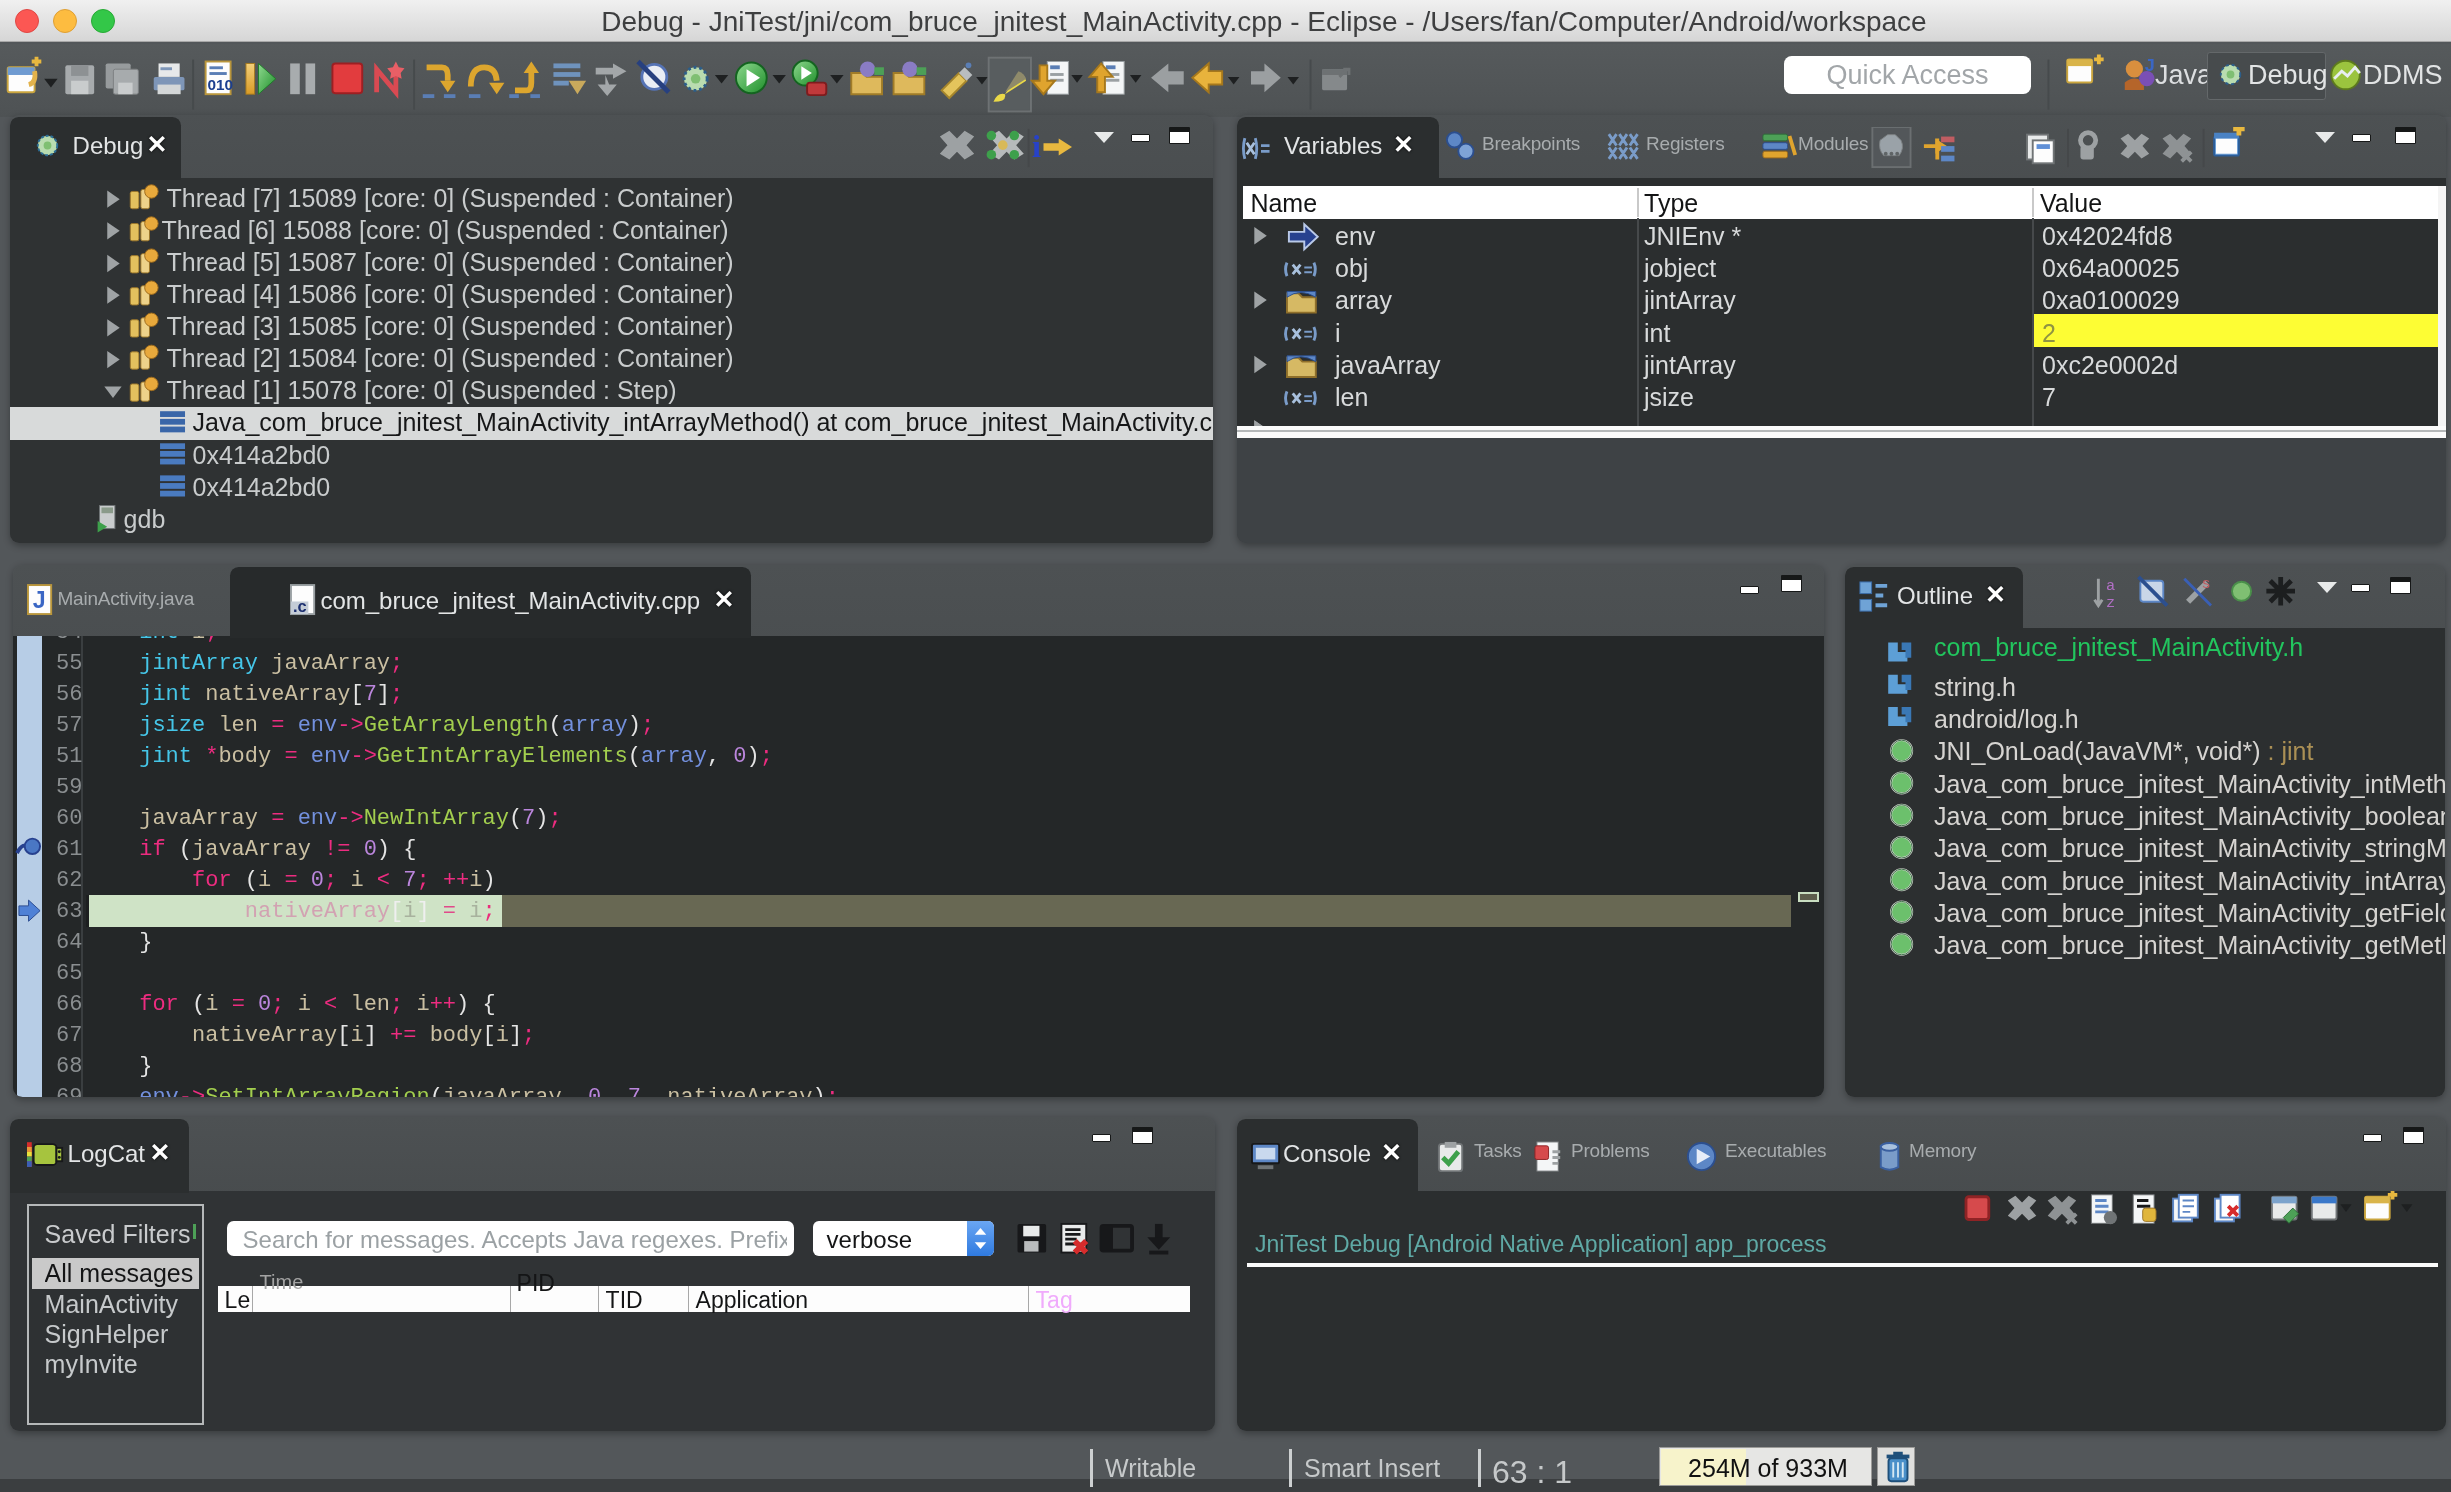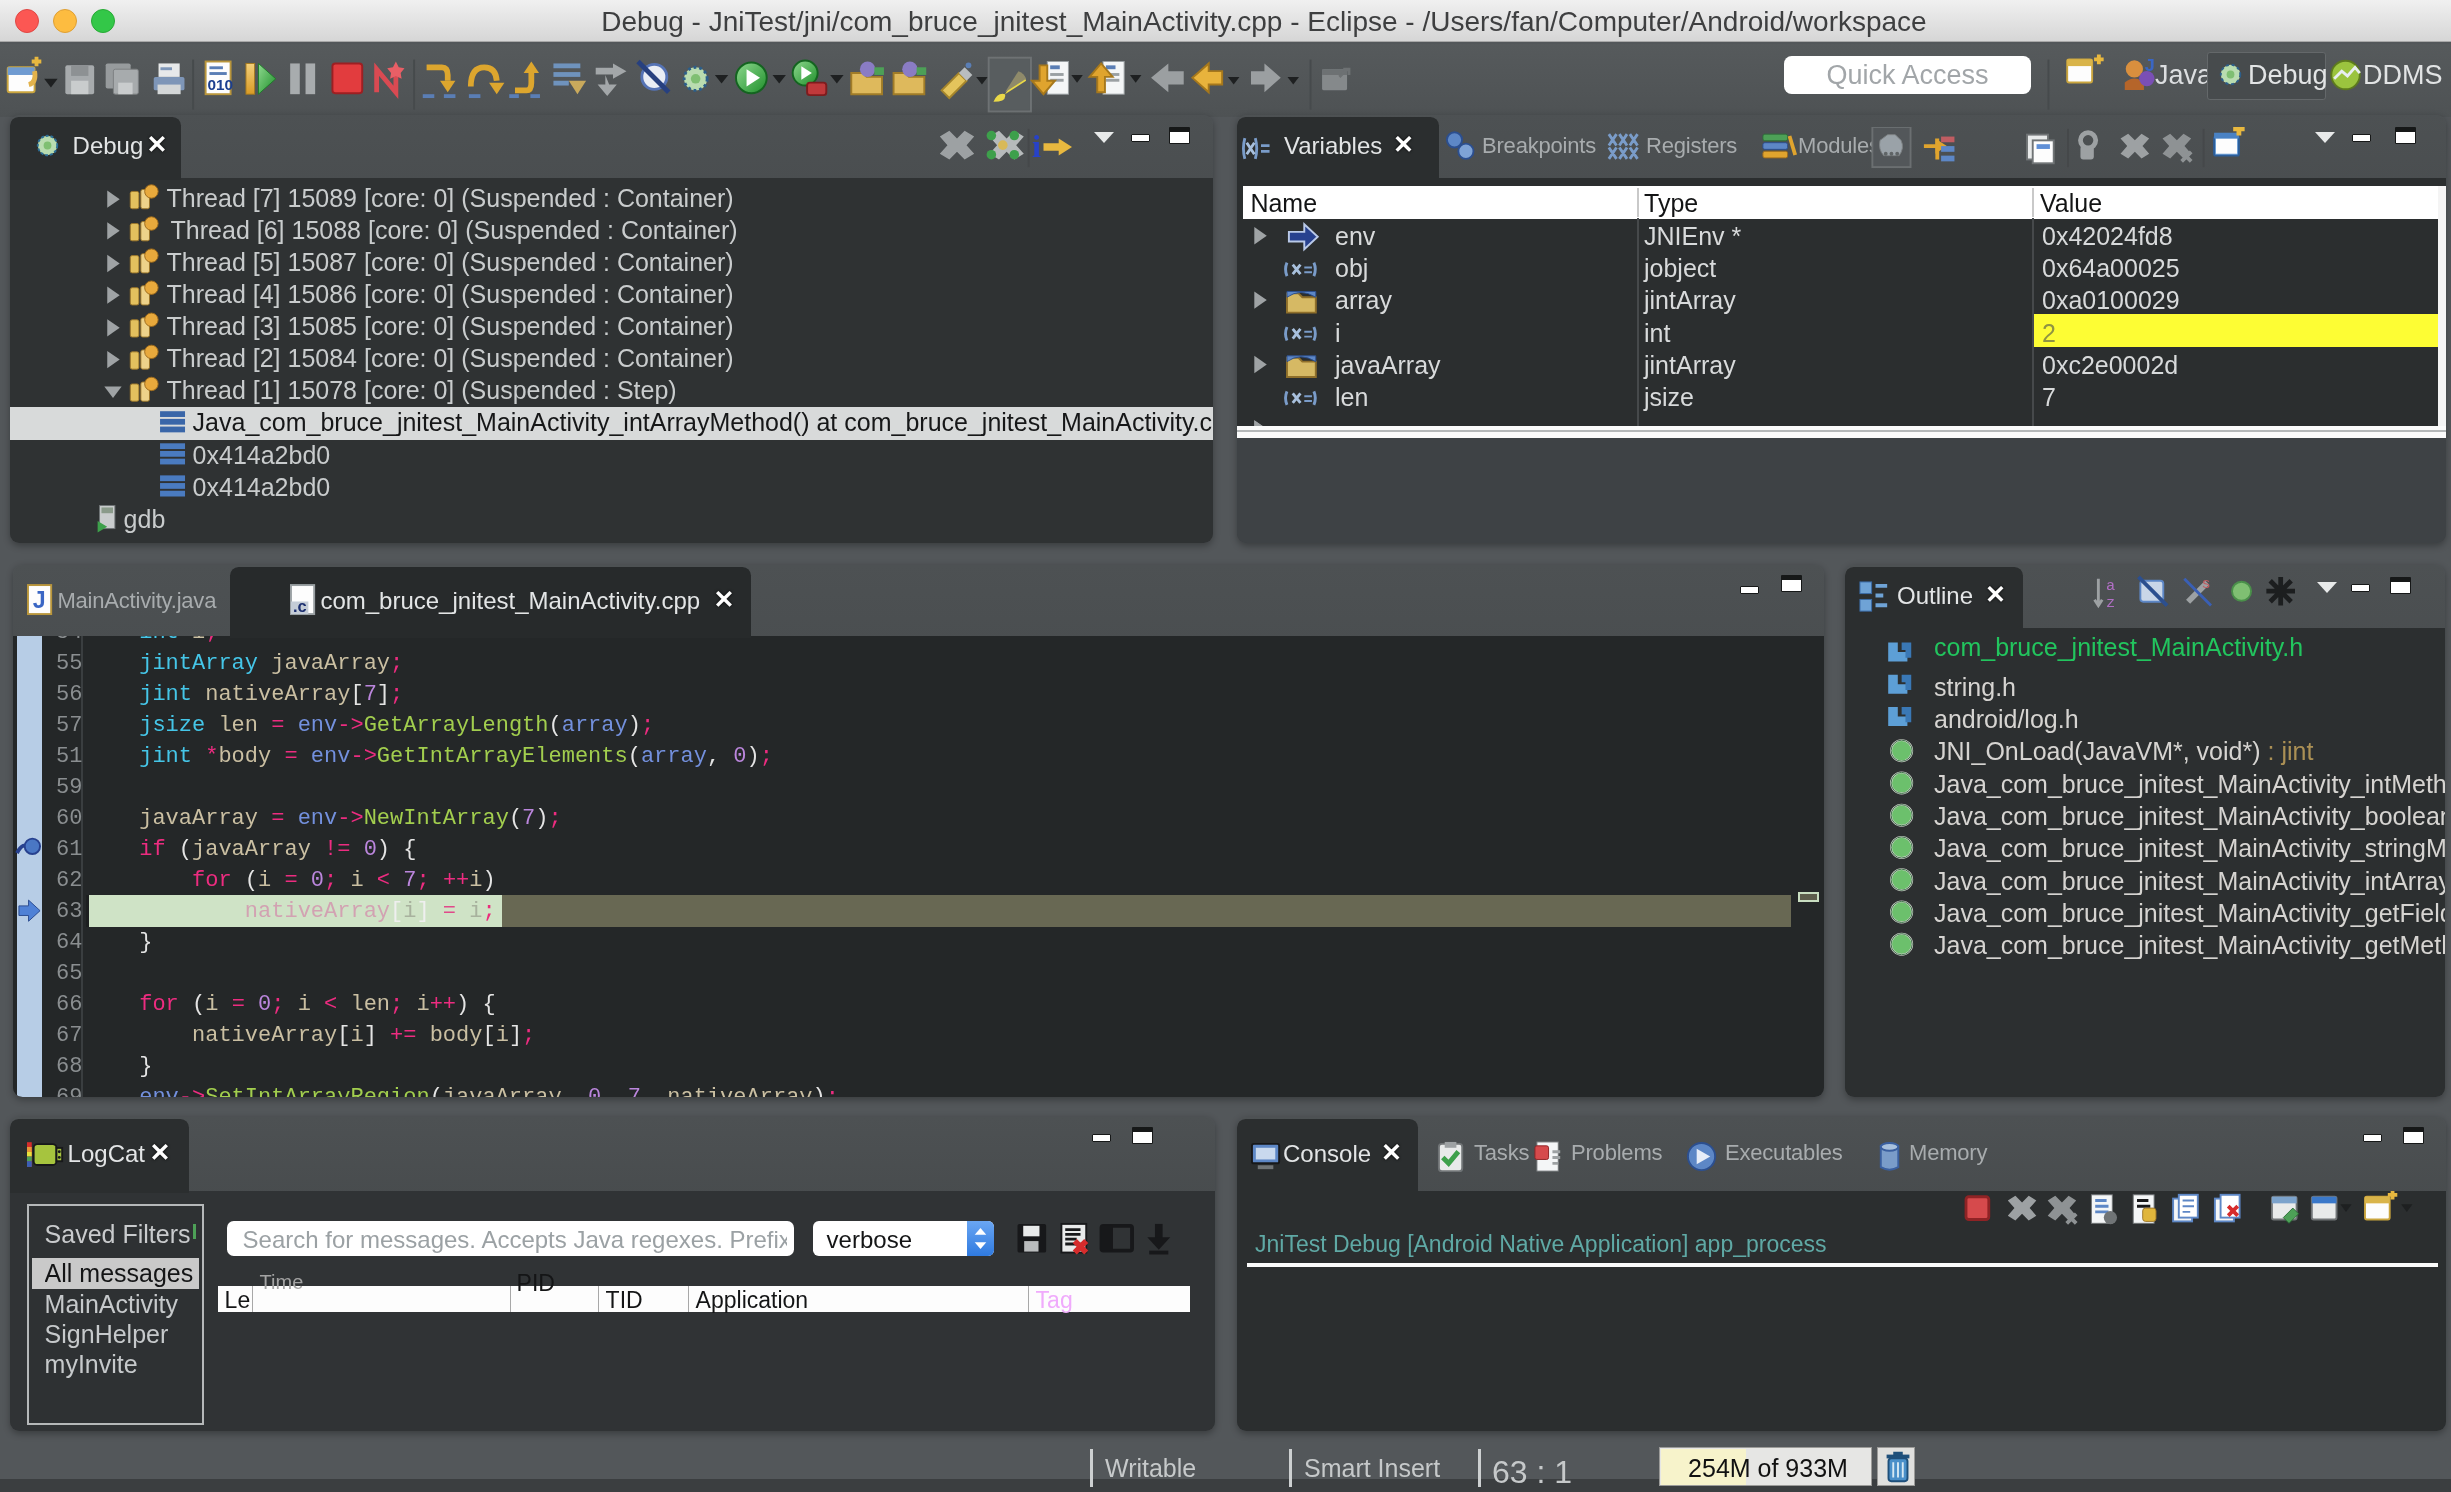--- a/index.html
+++ b/index.html
@@ -1,21 +1,21 @@
 <!DOCTYPE html>
 <html><head><meta charset="utf-8"><style>
 *{margin:0;padding:0;box-sizing:border-box}
 html,body{width:2452px;height:1493px;background:#53575a;font-family:"Liberation Sans",sans-serif;overflow:hidden;position:relative}
 .abs{position:absolute}
 .panel{position:absolute;border-radius:9.6px;background:linear-gradient(#4d5153,#3a3d3f);box-shadow:0 2.9px 7.7px rgba(0,0,0,.3);overflow:hidden}
 .content{position:absolute;left:0;right:0;bottom:0;background:#2c2f30;overflow:hidden}
 .tab{position:absolute;top:1.9px;background:#2b2e2f;border-radius:8.6px 8.6px 0 0}
 .tablbl{position:absolute;font-size:24px;color:#e3e5e6;white-space:nowrap}
 .tabx{position:absolute;color:#fff;font-weight:bold;font-size:25px;text-shadow:0 0 2.9px #000}
-.itablbl{position:absolute;font-size:22px;color:#a8acae;white-space:nowrap;letter-spacing:-0.2px}
+.itablbl{position:absolute;font-size:19px;color:#a8acae;white-space:nowrap;letter-spacing:-0.2px}
 .minico{position:absolute;width:19px;height:7.7px;background:#fff;border:1.9px solid #161818;border-radius:1px;margin-top:3.8px}
 .maxico{position:absolute;width:21px;height:17.3px;background:#fff;border:1.9px solid #161818;border-top:5.8px solid #161818;border-radius:1px}
 .chev{position:absolute;width:0;height:0;border-left:10.6px solid transparent;border-right:10.6px solid transparent;border-top:11.5px solid #e8eaea}
 .treetxt{position:absolute;font-size:25px;color:#c9cccd;white-space:nowrap}
 .mono{font-family:"Liberation Mono",monospace}
 </style></head>
 <body>
 
 <div class="abs" style="left:0;top:0;width:2452px;height:42px;background:linear-gradient(#f0f0f0,#d6d6d6);border-bottom:1.9px solid #a8a8a8"></div>
 <div class="abs" style="left:15.4px;top:8.6px;width:24px;height:24px;border-radius:50%;background:#fc5753;border:1px solid #df4744"></div>
@@ -187,21 +187,21 @@
  <path d="M5 24 l8 -8 6 5 8 -9 5 6" stroke="#e8eef0" stroke-width="3" fill="none"></path>
 </svg>
 <div class="abs" style="left:2363px;top:16.3px;font-size:27px;color:#e2e4e5">DDMS</div>
 </div>
 
 <div class="panel" id="pDebug" style="left:9.6px;top:115px;width:1203px;height:428px">
   <div class="content" style="top:63px;background:#2f3233">
 
     <div id="dtree" style="position:relative;z-index:3">
         <div class="drow" style="left:157px;top:3.8px">Thread [7] 15089 [core: 0] (Suspended : Container)</div>
-        <div class="drow" style="left:161px;top:36px">Thread [6] 15088 [core: 0] (Suspended : Container)</div>
+        <div class="drow" style="left:152px;top:36px">Thread [6] 15088 [core: 0] (Suspended : Container)</div>
         <div class="drow" style="left:157px;top:68px">Thread [5] 15087 [core: 0] (Suspended : Container)</div>
         <div class="drow" style="left:157px;top:100px">Thread [4] 15086 [core: 0] (Suspended : Container)</div>
         <div class="drow" style="left:157px;top:132px">Thread [3] 15085 [core: 0] (Suspended : Container)</div>
         <div class="drow" style="left:157px;top:164px">Thread [2] 15084 [core: 0] (Suspended : Container)</div>
         <div class="drow" style="left:157px;top:196px">Thread [1] 15078 [core: 0] (Suspended : Step)</div>
         <div class="drow" style="left:183px;top:228px;color:#161718">Java_com_bruce_jnitest_MainActivity_intArrayMethod() at com_bruce_jnitest_MainActivity.cpp:63 0x74634f2c</div>
         <div class="drow" style="left:183px;top:261px">0x414a2bd0</div>
         <div class="drow" style="left:183px;top:293px">0x414a2bd0</div>
         <div class="drow" style="left:114px;top:325px">gdb</div>
       </div>

